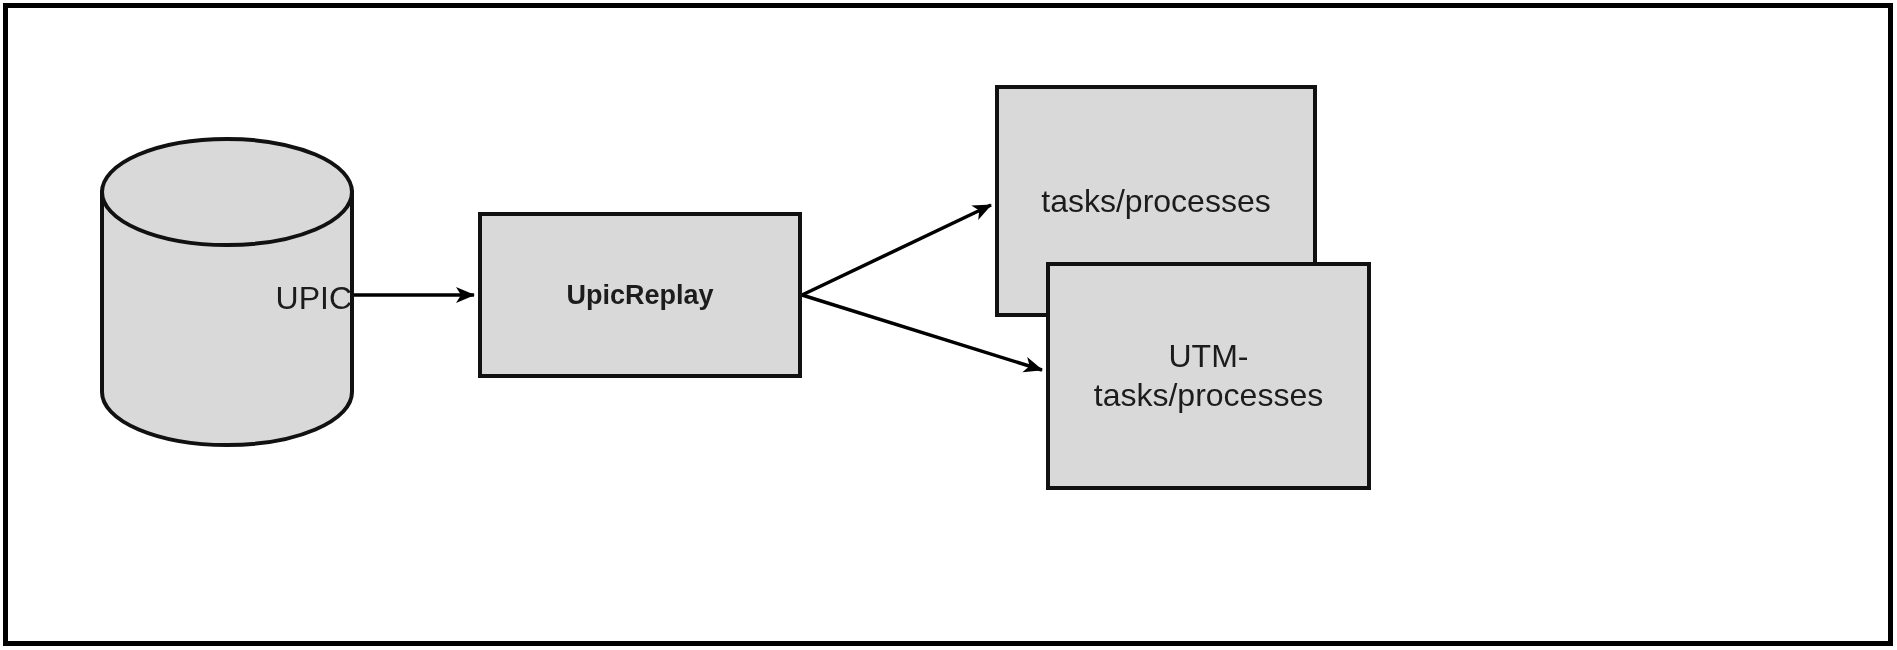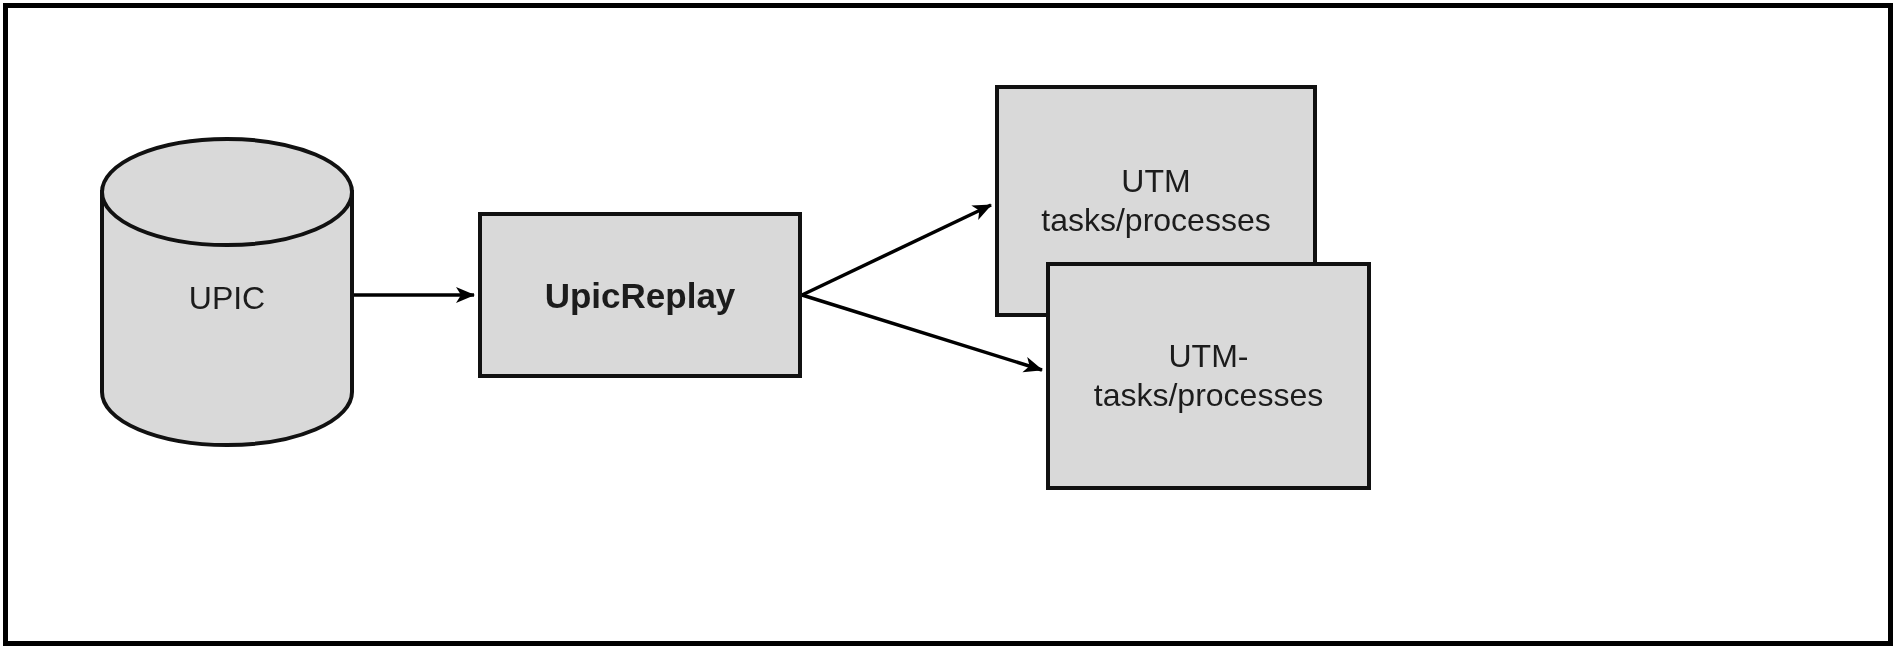--- a/index.html
+++ b/index.html
@@ -39,21 +39,21 @@
     display: flex;
     align-items: center;
     justify-content: center;
     text-align: center;
     color: #1c1c1c;
     font-size: 32px;
     line-height: 39px;
   }
   .node-box.bold-label {
     font-weight: bold;
-    font-size: 35px;
+    font-size: 27px;
   }
   .box-upicreplay {
     left: 478px;
     top: 212px;
     width: 324px;
     height: 166px;
     z-index: 3;
   }
   .box-utm-top {
     left: 995px;
@@ -67,21 +67,21 @@
     top: 262px;
     width: 325px;
     height: 228px;
     z-index: 4;
   }
   .cyl-label {
     position: absolute;
     left: 102px;
     top: 278px;
     width: 250px;
-    text-align: center;
+    text-align: right;
     color: #1c1c1c;
     font-size: 32px;
     line-height: 40px;
     z-index: 2;
   }
 </style>
 </head>
 <body>
 
 <div class="stage">
@@ -108,21 +108,20 @@
   <div class="cyl-label">
     <div>UPIC</div>
   </div>
 
   <div class="node-box bold-label box-upicreplay">
     <span>UpicReplay</span>
   </div>
 
   <div class="node-box box-utm-top">
     <div>
-      <div>UTM</div>
       <div>tasks/processes</div>
     </div>
   </div>
 
   <div class="node-box box-utm-bottom">
     <div>
       <div>UTM-</div>
       <div>tasks/processes</div>
     </div>
   </div>

